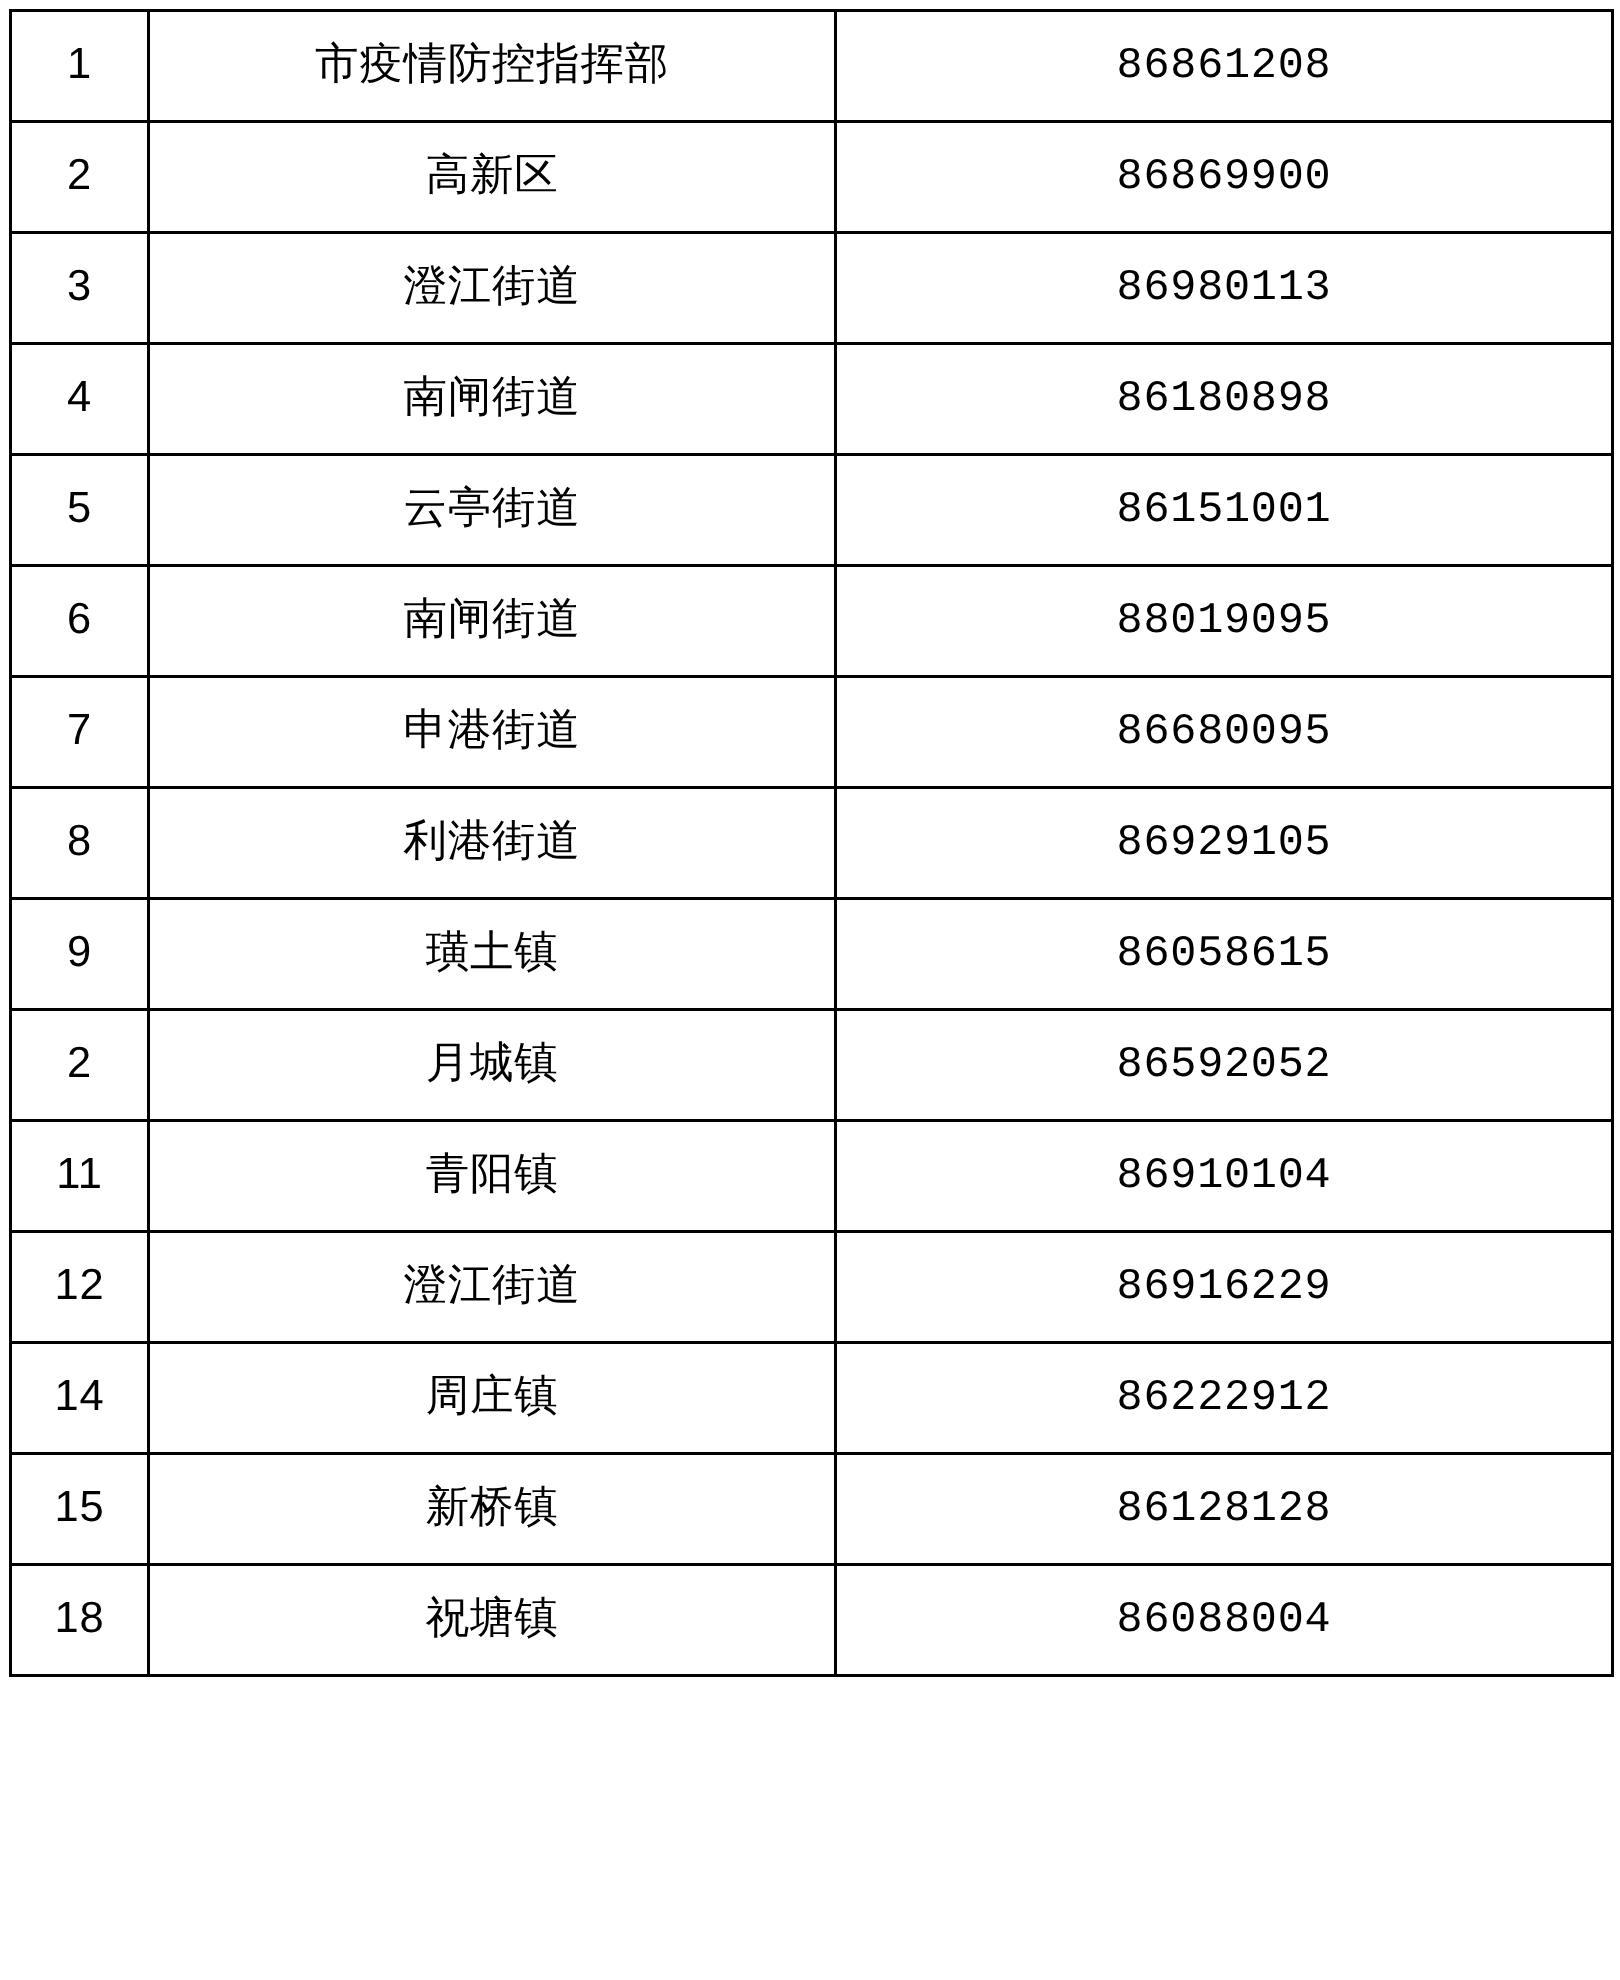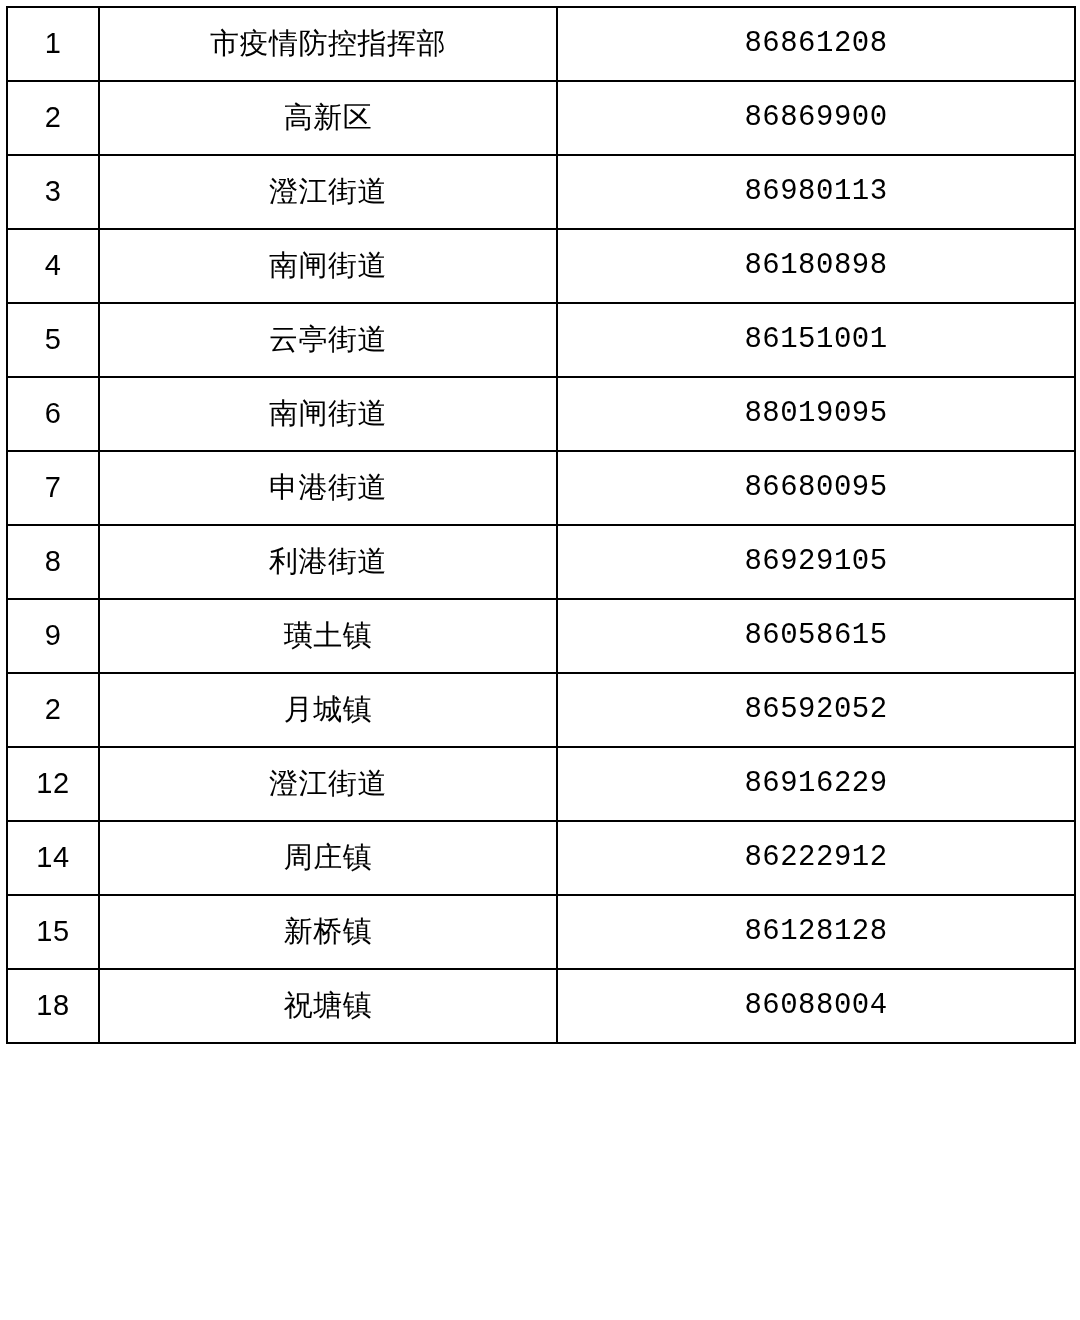--- a/index.html
+++ b/index.html
@@ -111,20 +111,25 @@
         <td class="idx">9</td>
         <td class="name">璜土镇</td>
         <td class="phone">86058615</td>
       </tr>
       <tr>
         <td class="idx">2</td>
         <td class="name">月城镇</td>
         <td class="phone">86592052</td>
       </tr>
       <tr>
+        <td class="idx">11</td>
+        <td class="name">青阳镇</td>
+        <td class="phone">86910104</td>
+      </tr>
+      <tr>
         <td class="idx">12</td>
         <td class="name">澄江街道</td>
         <td class="phone">86916229</td>
       </tr>
       <tr>
         <td class="idx">14</td>
         <td class="name">周庄镇</td>
         <td class="phone">86222912</td>
       </tr>
       <tr>

